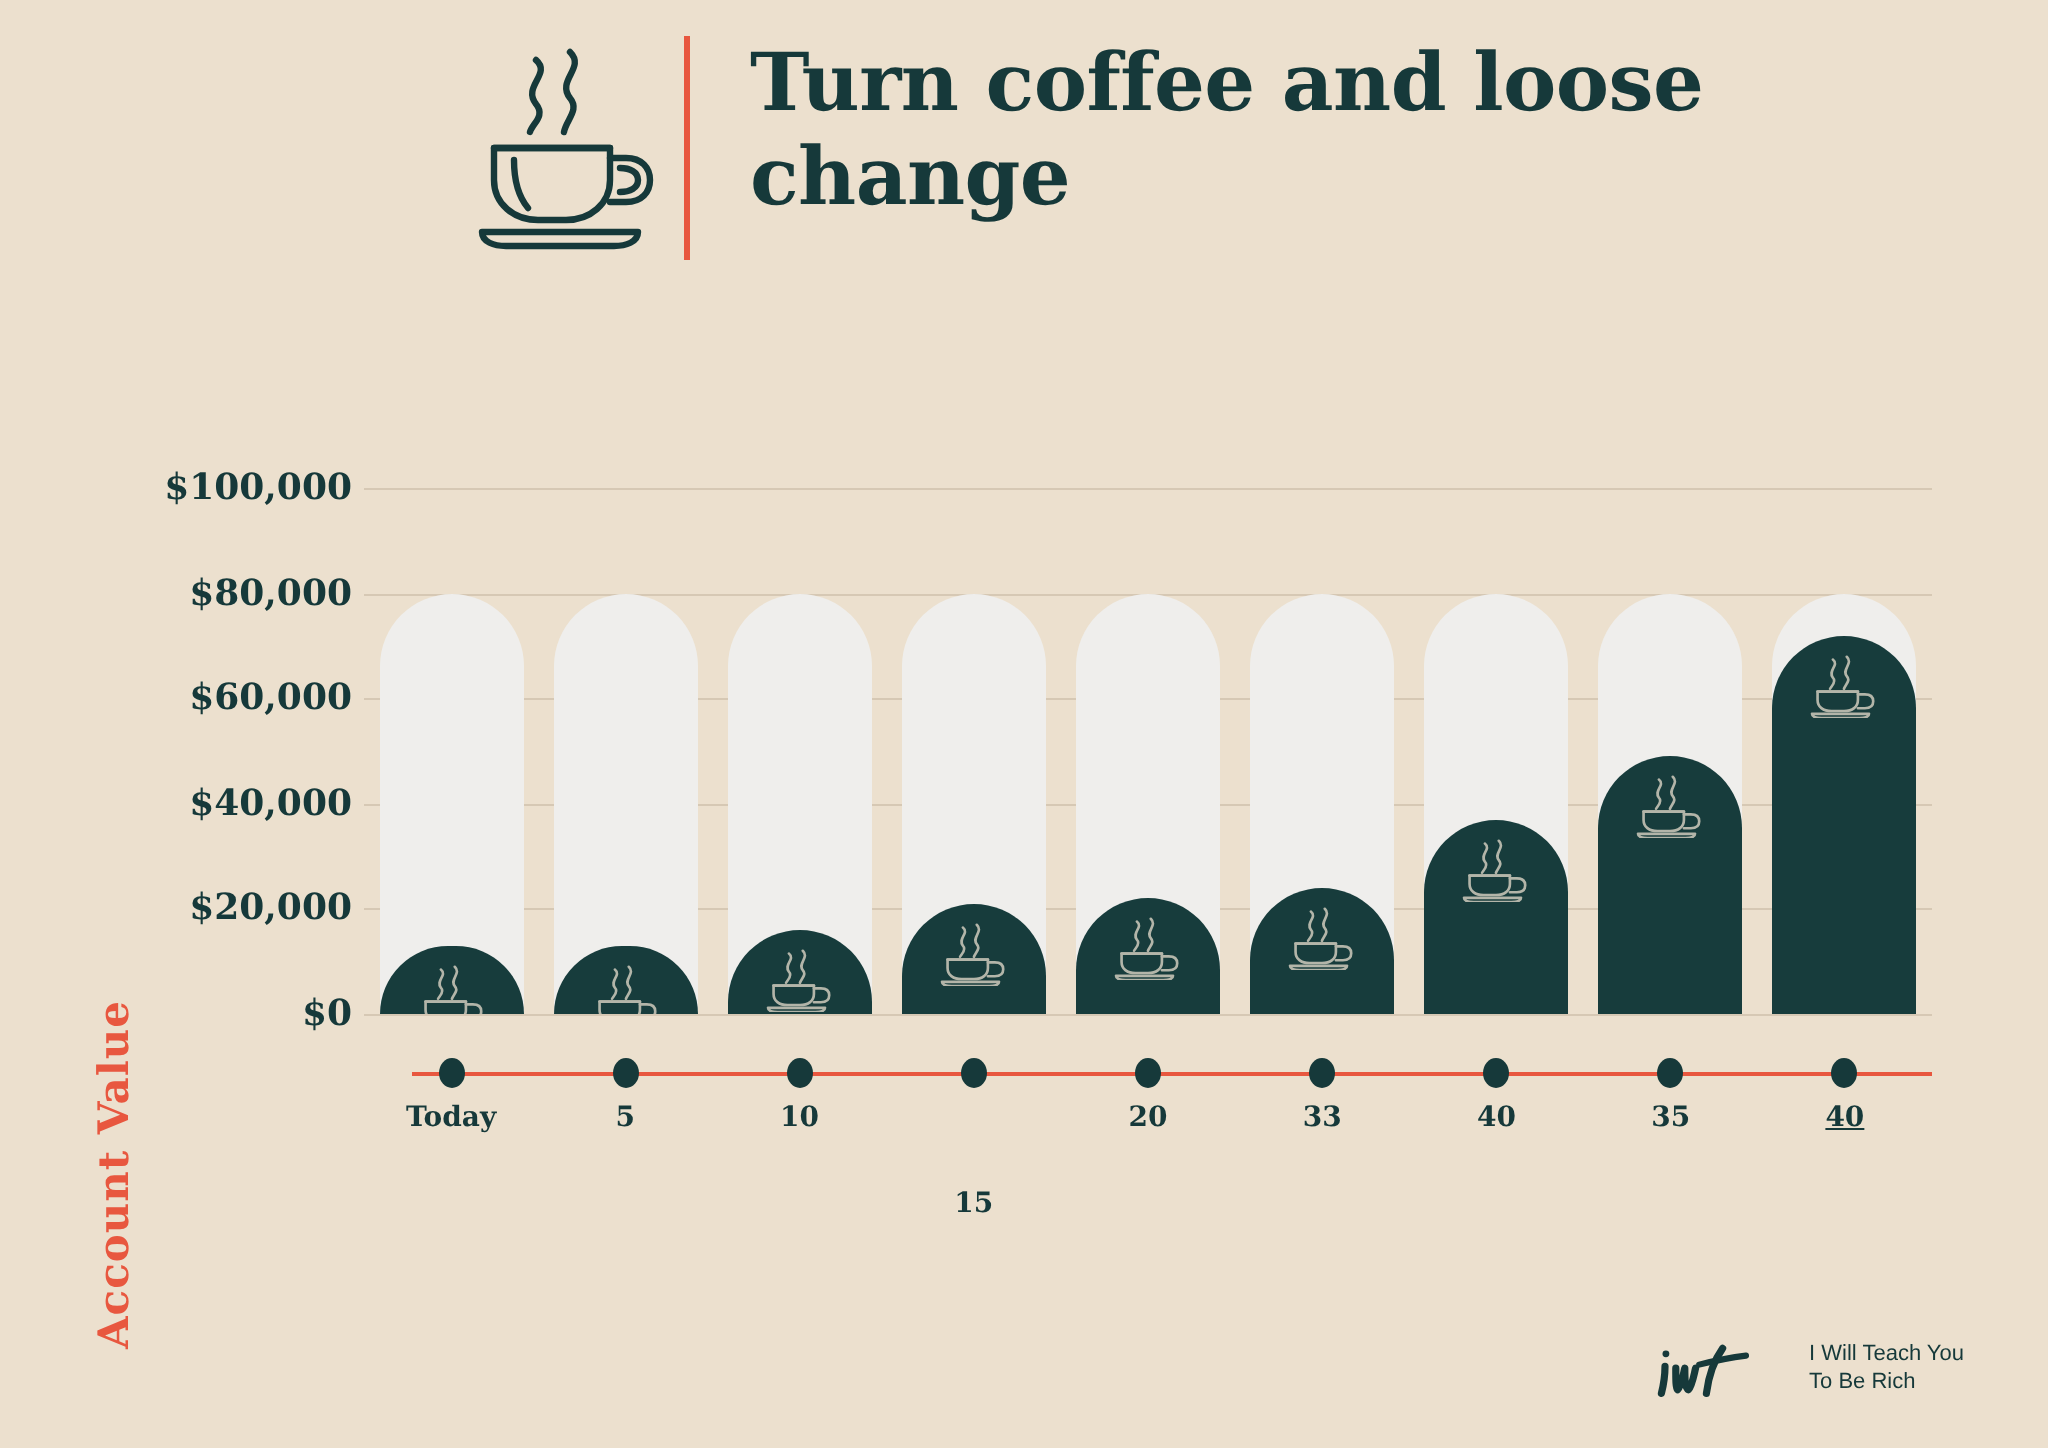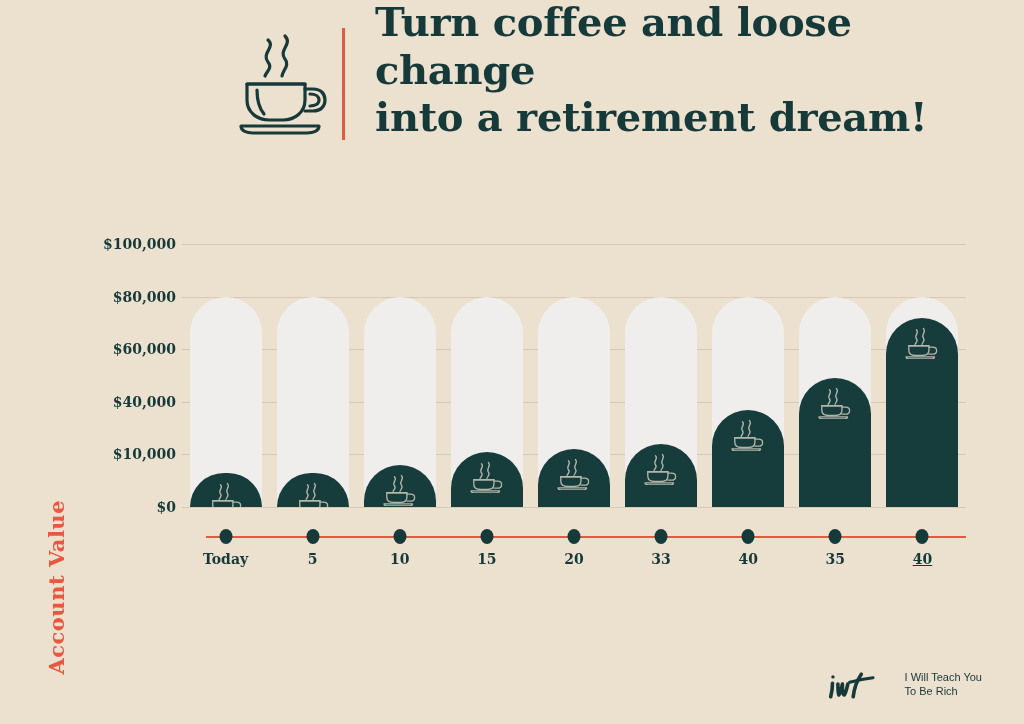--- a/index.html
+++ b/index.html
@@ -16,21 +16,21 @@
     width:1024px; height:724px;
     background:#ece0ce;
   }
 
   
   .header {
     position:absolute;
     left:232px; top:18px;
     width:740px; height:122px;
     display:flex;
-    align-items:flex-end;
+    align-items:flex-start;
     gap:0px;
   }
   .cup-logo {
     width:106px; height:112px;
     flex:0 0 106px;
     display:flex; align-items:center; justify-content:center;
   }
   .header-rule {
     width:3px;
     height:112px;
@@ -77,21 +77,21 @@
     width:78px;
     height:263px;
   }
   .y-label {
     position:absolute;
     right:0;
     transform:translateY(-50%);
     color:#16393a;
     font-family:"DejaVu Serif", serif;
     font-weight:bold;
-    font-size:14px;
+    font-size:18px;
     white-space:nowrap;
   }
 
   .axis-title-y {
     position:absolute;
     left:44px;
     top:268px;
     width:26px;
     color:#e8573f;
     font-family:"DejaVu Serif", serif;
@@ -212,31 +212,30 @@
         <path d="M75 62 C80 62, 84 64, 84 68 C84 72, 80 74, 75 74"></path>
         <path d="M22 58 C22 68, 24 76, 29 82"></path>
         <path d="M6 94 L84 94 C84 99, 78 101, 72 101 L18 101 C12 101, 6 99, 6 94 Z"></path>
       </svg>
     </div>
 
     <div class="header-rule"></div>
 
     <div class="header-title">
       <div>Turn coffee and loose change</div>
-      <div>into a retirement dream!</div>
     </div>
   </div>
 
   <div class="chart-wrap">
 
     <div class="axis-title-y">Account Value</div>
 
     <div class="y-labels" id="y-labels">
         <div class="y-label" style="top: 263px;">$0</div>
-        <div class="y-label" style="top: 210.4px;">$10,000</div>
+        <div class="y-label" style="top: 210.4px;">$20,000</div>
         <div class="y-label" style="top: 157.8px;">$40,000</div>
         <div class="y-label" style="top: 105.2px;">$60,000</div>
         <div class="y-label" style="top: 52.6px;">$80,000</div>
         <div class="y-label" style="top: 0px;">$100,000</div>
       </div>
 
     <div class="plot" id="gridlines">
         <div class="gridline" style="top: 263px;"></div>
         <div class="gridline" style="top: 210.4px;"></div>
         <div class="gridline" style="top: 157.8px;"></div>
@@ -368,21 +367,21 @@
     <div class="xaxis">
       <div class="xaxis-line"></div>
       <div id="xticks">
           <div class="xdot" style="left: 43.5556px;"></div>
           <div class="xlabel" style="left: 43.5556px;">Today</div>
           <div class="xdot" style="left: 130.667px;"></div>
           <div class="xlabel" style="left: 130.667px;">5</div>
           <div class="xdot" style="left: 217.778px;"></div>
           <div class="xlabel" style="left: 217.778px;">10</div>
           <div class="xdot" style="left: 304.889px;"></div>
-          <div class="xlabel" style="left: 304.889px;">15</div>
+          <div class="xlabel" style="left: 304.889px; margin-top: 43px;">15</div>
           <div class="xdot" style="left: 392px;"></div>
           <div class="xlabel" style="left: 392px;">20</div>
           <div class="xdot" style="left: 479.111px;"></div>
           <div class="xlabel" style="left: 479.111px;">33</div>
           <div class="xdot" style="left: 566.222px;"></div>
           <div class="xlabel" style="left: 566.222px;">40</div>
           <div class="xdot" style="left: 653.333px;"></div>
           <div class="xlabel" style="left: 653.333px;">35</div>
           <div class="xdot" style="left: 740.444px;"></div>
           <div class="xlabel" style="left: 740.444px; text-decoration: underline;">40</div>

